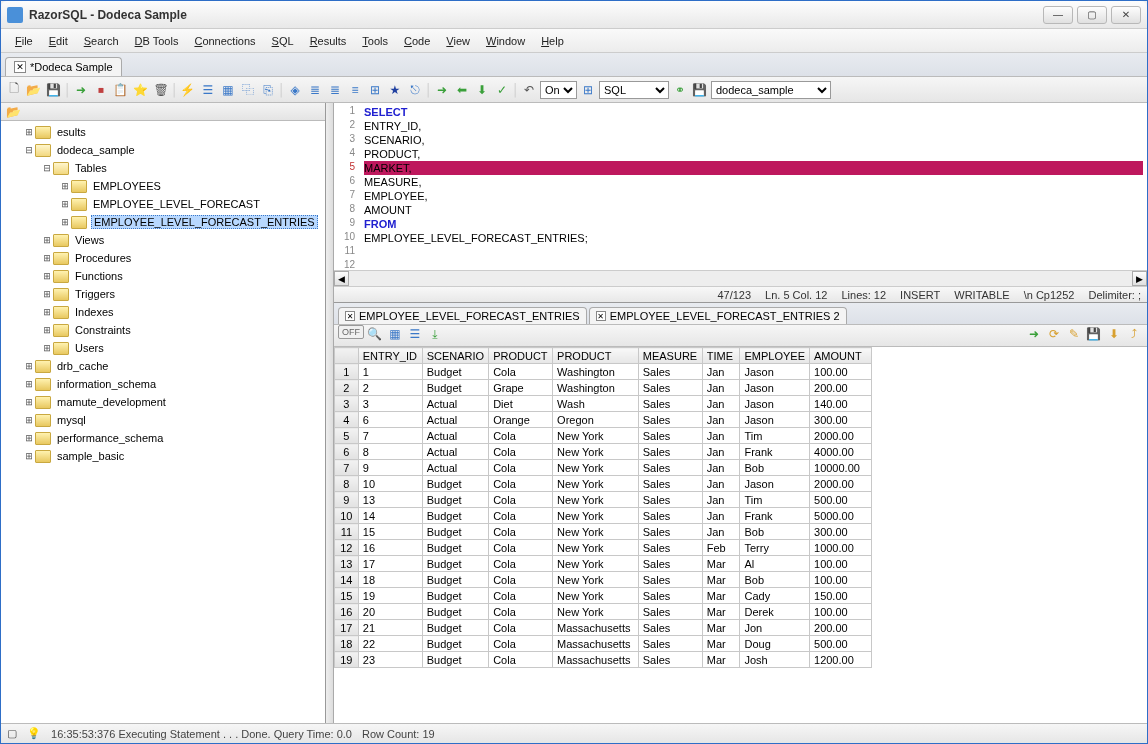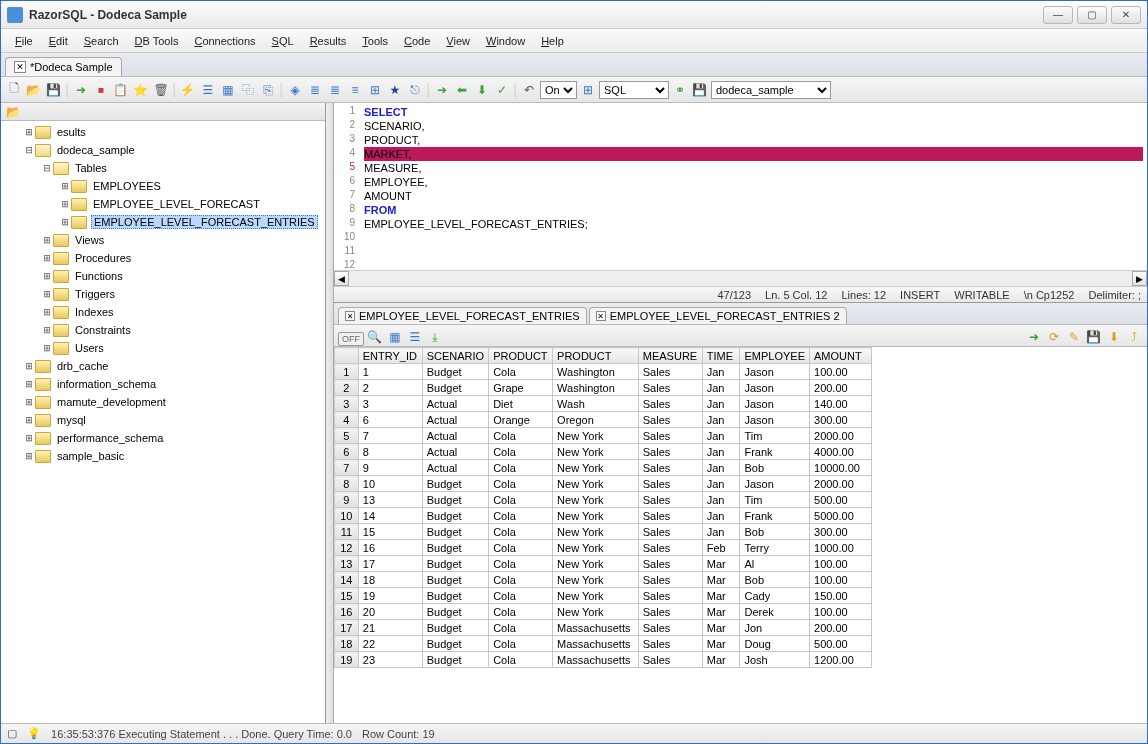--- a/index.html
+++ b/index.html
@@ -42,21 +42,21 @@
 .code .hl { background: #be185d; display: inline-block; width: 100%; }
 .editor-scroll { height: 16px; background: #eee; border-top: 1px solid #ccc; position: relative; }
 .editor-scroll .thumb-l { position:absolute; left:0; top:0; width:15px; height:15px; border:1px solid #aaa; background:linear-gradient(#fdfdfd,#e0e0e0); display:flex;align-items:center;justify-content:center;font-size:9px;}
 .editor-scroll .thumb-r { position:absolute; right:0; top:0; width:15px; height:15px; border:1px solid #aaa; background:linear-gradient(#fdfdfd,#e0e0e0); display:flex;align-items:center;justify-content:center;font-size:9px;}
 .editor-status { height: 16px; background: linear-gradient(#f8f8f8,#e8e8e8); border-top: 1px solid #ccc; font-size: 10px; color: #333; display: flex; align-items: center; padding: 0 6px; gap: 14px; }
 .editor-status .grow { flex: 1; }
 .results { flex: 1; display: flex; flex-direction: column; min-height: 0; }
 .results-tabs { height: 22px; background: linear-gradient(#e8ebf0,#dde1e8); border-bottom: 1px solid #bbb; display: flex; align-items: flex-end; padding: 0 4px; gap: 2px; }
 .res-tab { background: #f4f4f4; border: 1px solid #aaa; border-bottom: none; border-radius: 4px 4px 0 0; padding: 2px 6px; display: flex; align-items: center; gap: 4px; }
 .res-tab .cx { width: 10px; height: 10px; border: 1px solid #888; font-size: 8px; display: flex; align-items: center; justify-content: center; background: #fff; }
-.results-toolbar { height: 22px; background: linear-gradient(#f6f6f6,#e6e6e6); border-bottom: 1px solid #bbb; display: flex; align-items: flex-end; padding: 0 4px; gap: 2px; }
+.results-toolbar { height: 22px; background: linear-gradient(#f6f6f6,#e6e6e6); border-bottom: 1px solid #bbb; display: flex; align-items: flex-start; padding: 0 4px; gap: 2px; }
 .off-btn { font-size: 9px; border: 1px solid #999; background: #f0f0f0; padding: 1px 3px; border-radius: 2px; color: #666; }
 .grid-scroll { flex: 1; overflow: auto; background: #fff; }
 table.grid { border-collapse: collapse; font-size: 11px; }
 table.grid th, table.grid td { border: 1px solid #c8c8c8; padding: 1px 4px; height: 16px; white-space: nowrap; text-align: left; background: #fff; }
 table.grid th { background: linear-gradient(#f8f8f8,#e6e6e6); font-weight: normal; }
 table.grid th.rowhead, table.grid td.rowhead { background: linear-gradient(#f2f2f2,#e2e2e2); text-align: center; width: 24px; }
 .statusbar { height: 20px; background: linear-gradient(#f6f6f6,#e6e6e6); border-top: 1px solid #bbb; display: flex; align-items: center; padding: 0 6px; gap: 10px; font-size: 10px; color: #444; }
 .statusbar .bulb { color: #e0b000; }
 
 .c-entry{width:64px;} .c-scen{width:66px;} .c-prod{width:64px;} .c-mkt{width:86px;} .c-meas{width:64px;} .c-time{width:38px;} .c-emp{width:66px;} .c-amt{width:62px;}
@@ -257,20 +257,21 @@
               <div>6</div>
               <div>7</div>
               <div>8</div>
               <div>9</div>
               <div>10</div>
               <div>11</div>
               <div>12</div>
             </div>
           <div class="code" id="code">
               <div><span class="kw">SELECT</span></div>
+              <div>    ENTRY_ID,</div>
               <div>    SCENARIO,</div>
               <div>    PRODUCT,</div>
               <div><span class="hl">    MARKET,</span></div>
               <div>    MEASURE,</div>
               <div>    EMPLOYEE,</div>
               <div>    AMOUNT</div>
               <div><span class="kw">FROM</span></div>
               <div>    EMPLOYEE_LEVEL_FORECAST_ENTRIES;</div>
               <div>&nbsp;</div>
             </div>

